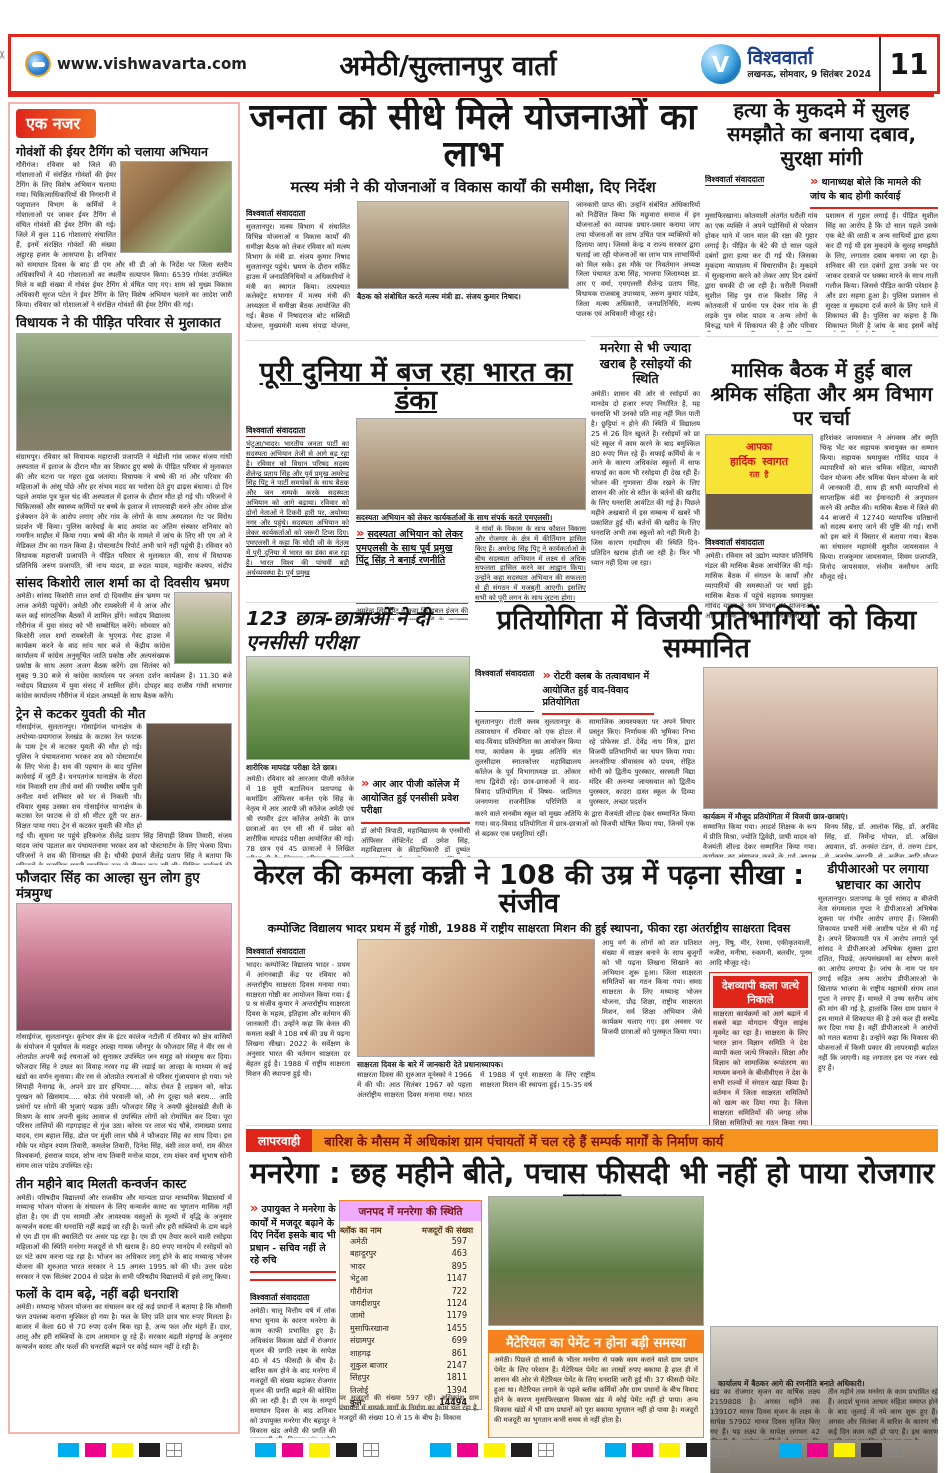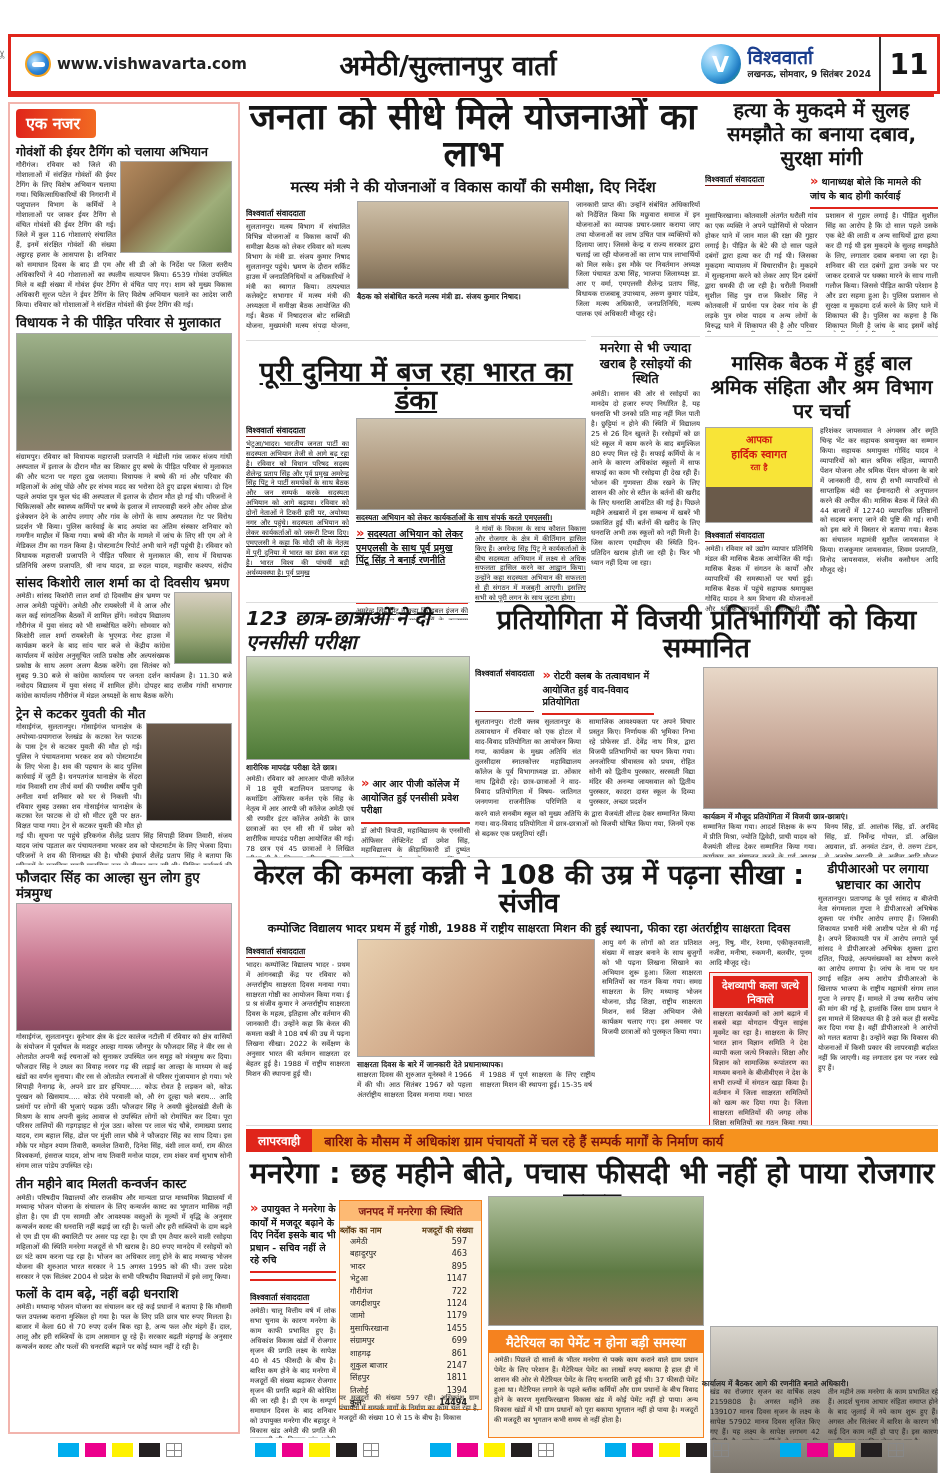--- a/index.html
+++ b/index.html
@@ -56,28 +56,28 @@
   .kala-box{background:#fdecea;border:1.5px solid #e0251b;padding:3px;box-sizing:border-box;}
   .kala-head{background:#e0251b;color:#fff;font-size:10.5px;font-weight:800;text-align:center;padding:2px 1px;}
   .mat-box{background:#fdf3e3;border:1.5px solid #f5821f;box-sizing:border-box;padding:3px 5px;}
   .mat-head{background:#f5821f;color:#fff;font-size:13px;font-weight:800;text-align:center;padding:2px 0;margin:-3px -5px 3px -5px;}
   
   .strip{position:absolute;display:flex;align-items:stretch;}
   .strip-label{background:#e0251b;color:#fff;font-size:12px;font-weight:800;padding:3px 12px;display:flex;align-items:center;}
   .strip-text{background:#f6921e;color:#7a1210;font-size:13px;font-weight:800;flex:1;display:flex;align-items:center;padding-left:12px;}
   
   .mtable{background:#fdf3e3;border:1.5px solid #f5821f;box-sizing:border-box;}
-  .mtable-title{background:#fdba74;color:#7a1210;font-size:10.5px;font-weight:800;text-align:center;padding:3px 0;}
+  .mtable-title{background:#f0abfc;color:#7a1210;font-size:10.5px;font-weight:800;text-align:center;padding:3px 0;}
   .mtable-head{display:flex;justify-content:space-between;font-size:8px;font-weight:bold;color:#5a3a10;
                padding:3px 8px 1px 0;}
   .trow{display:flex;justify-content:space-between;font-size:8px;padding:0 14px 0 10px;line-height:1.55;color:#222;}
   .trow.total{font-weight:bold;}
   
   .welcome-top{background:#f8e437;text-align:center;padding-top:4px;height:58%;}
-  .welcome-top div{color:#d01a10;font-weight:800;}
+  .welcome-top div{color:#d01a10;font-weight:800;font-family:Liberation Mono, monospace;}
   
   .regrow{position:absolute;top:1443px;left:0;width:945px;height:18px;}
   .reggrp{position:absolute;display:flex;gap:6px;align-items:center;}
   .regsq{width:21px;height:14px;display:inline-block;}
   .reggrid{width:16px;height:14px;border:1px solid #888;box-sizing:border-box;
            background:linear-gradient(#888,#888) center/100% 1px no-repeat,linear-gradient(90deg,#888,#888) center/1px 100% no-repeat;}
   .c{background:#00adee}.m{background:#ec008c}.y{background:#fff200}.k{background:#231f20}
 </style>
 </head>
 <body>
@@ -203,21 +203,21 @@
         <div class="body-txt" style="width:112px;max-height:44px;margin-top:3px;">अमरेन्द्र सिंह पिंटू ने कहा कि डबल इंजन की सरकार समाज के सभी वर्गों के कल्याण समर्पित है। मुख्यमंत्री योगी आदित्यनाथ जी के मार्ग दर्शन में सरकार</div>
       </div>
     </div>
   </div>
 
   <div class="abs ovh band" style="left:591px;top:336px;width:109px;height:262px;padding-top:3px;">
     <div class="h-sm">मनरेगा से भी ज्यादा खराब है रसोइयों की स्थिति</div>
     <div class="body-txt" style="max-height:222px;margin-top:3px;">अमेठी। शासन की ओर से रसोइयों का मानदेय दो हजार रुपए निर्धारित है, यह धनराशि भी उनको प्रति माह नहीं मिल पाती है। छुट्टियां न होने की स्थिति में विद्यालय 25 से 26 दिन खुलते हैं। रसोइयों को छः घंटे स्कूल में काम करने के बाद बमुश्किल 80 रुपए मिल रहे हैं। सफाई कर्मियों के न आने के कारण अधिकांश स्कूलों में साफ सफाई का काम भी रसोइया ही देख रही हैं। भोजन की गुणवत्ता ठीक रखने के लिए शासन की ओर से स्टील के बर्तनों की खरीद के लिए धनराशि आवंटित की गई है। पिछले महीने अखबारों में इस सम्बन्ध में खबरें भी प्रकाशित हुई थीं। बर्तनों की खरीद के लिए धनराशि अभी तक स्कूलों को नहीं मिली है। जिस कारण एमडीएम की स्थिति दिन-प्रतिदिन खराब होती जा रही है। फिर भी ध्यान नहीं दिया जा रहा।</div>
   </div>
 
-  <div class="abs ovh band" style="left:705px;top:336px;width:233px;height:262px;padding-top:14px;">
+  <div class="abs ovh band" style="left:705px;top:336px;width:233px;height:262px;padding-top:21px;">
     <div class="h-lg">मासिक बैठक में हुई बाल श्रमिक संहिता और श्रम विभाग पर चर्चा</div>
     <div style="display:flex;gap:7px;margin-top:4px;">
       <div style="width:108px;">
         <div class="photo" style="width:108px;height:96px;background:#6a5a4a;">
           <div class="welcome-top">
             <div style="font-size:10px;">आपका</div>
             <div style="font-size:11px;">हार्दिक स्वागत</div>
             <div style="font-size:8px;">रता है</div>
           </div>
         </div>
@@ -376,21 +376,21 @@
     </div>
     <div class="abs body-txt" style="left:93px;top:268px;width:140px;max-height:44px;">पर मजदूरों की संख्या 597 रही। अधिकांश ग्राम पंचायतों में सम्पर्क मार्गों के निर्माण का काम चल रहा है, मजदूरों की संख्या 10 से 15 के बीच है। विकास</div>
 
     <div class="abs photo" style="left:242px;top:70px;width:216px;height:130px;background:linear-gradient(180deg,#aebf9a,#5e7a44 58%,#8a7354);"></div>
     <div class="abs mat-box" style="left:242px;top:204px;width:216px;height:108px;">
       <div class="mat-head">मैटेरियल का पेमेंट न होना बड़ी समस्या</div>
       <div class="body-txt" style="max-height:86px;">अमेठी। पिछले दो सालों के भीतर मनरेगा से पक्के काम कराने वाले ग्राम प्रधान पेमेंट के लिए परेशान हैं। मैटेरियल पेमेंट का लाखों रुपए बकाया है हाल ही में शासन की ओर से मैटेरियल पेमेंट के लिए धनराशि जारी हुई थी। 37 फीसदी पेमेंट हुआ था। मैटेरियल लगाने के पहले ब्लॉक कर्मियों और ग्राम प्रधानों के बीच विवाद होने के कारण मुसाफिरखाना विकास खंड में कोई पेमेंट नहीं हो पाया। अन्य विकास खंडों में भी ग्राम प्रधानों को पूरा बकाया भुगतान नहीं हो पाया है। मजदूरों की मजदूरी का भुगतान कभी समय से नहीं होता है।</div>
     </div>
 
     <div class="abs photo" style="left:464px;top:70px;width:228px;height:178px;background:linear-gradient(180deg,#d8d4cc,#a09a90 50%,#6a645c);"></div>
-    <div class="abs caption" style="left:456px;top:250px;width:228px;">कार्यालय में बैठकर आगे की रणनीति बनाते अधिकारी।</div>
+    <div class="abs caption" style="left:472px;top:250px;width:228px;">कार्यालय में बैठकर आगे की रणनीति बनाते अधिकारी।</div>
     <div class="abs body-txt" style="left:464px;top:262px;width:110px;max-height:52px;">खंड का रोजगार सृजन का वार्षिक लक्ष्य 2159808 है। अगस्त महीने तक 139107 मानव दिवस सृजन के लक्ष्य के सापेक्ष 57902 मानव दिवस सृजित किए गए हैं। यह लक्ष्य के सापेक्ष लगभग 42 फीसदी है। मनरेगा कर्मियों ने बताया कि लोक सभा चुनाव के कारण लगभग</div>
     <div class="abs body-txt" style="left:582px;top:262px;width:110px;max-height:52px;">तीन महीने तक मनरेगा के काम प्रभावित रहे हैं। आदर्श चुनाव आचार संहिता समाप्त होने के बाद जुलाई में नये काम शुरू हुए हैं। अगस्त और सितंबर में बारिश के कारण भी कई दिन काम नहीं हो पाए हैं। इस कारण काफी काम प्रभावित होता जा रहा है।</div>
   </div>
 
   <div class="regrow">
     <div class="reggrp" style="left:58px;">
         <span class="regsq c"></span>
         <span class="regsq m"></span>
         <span class="regsq y"></span>
         <span class="regsq k"></span>

